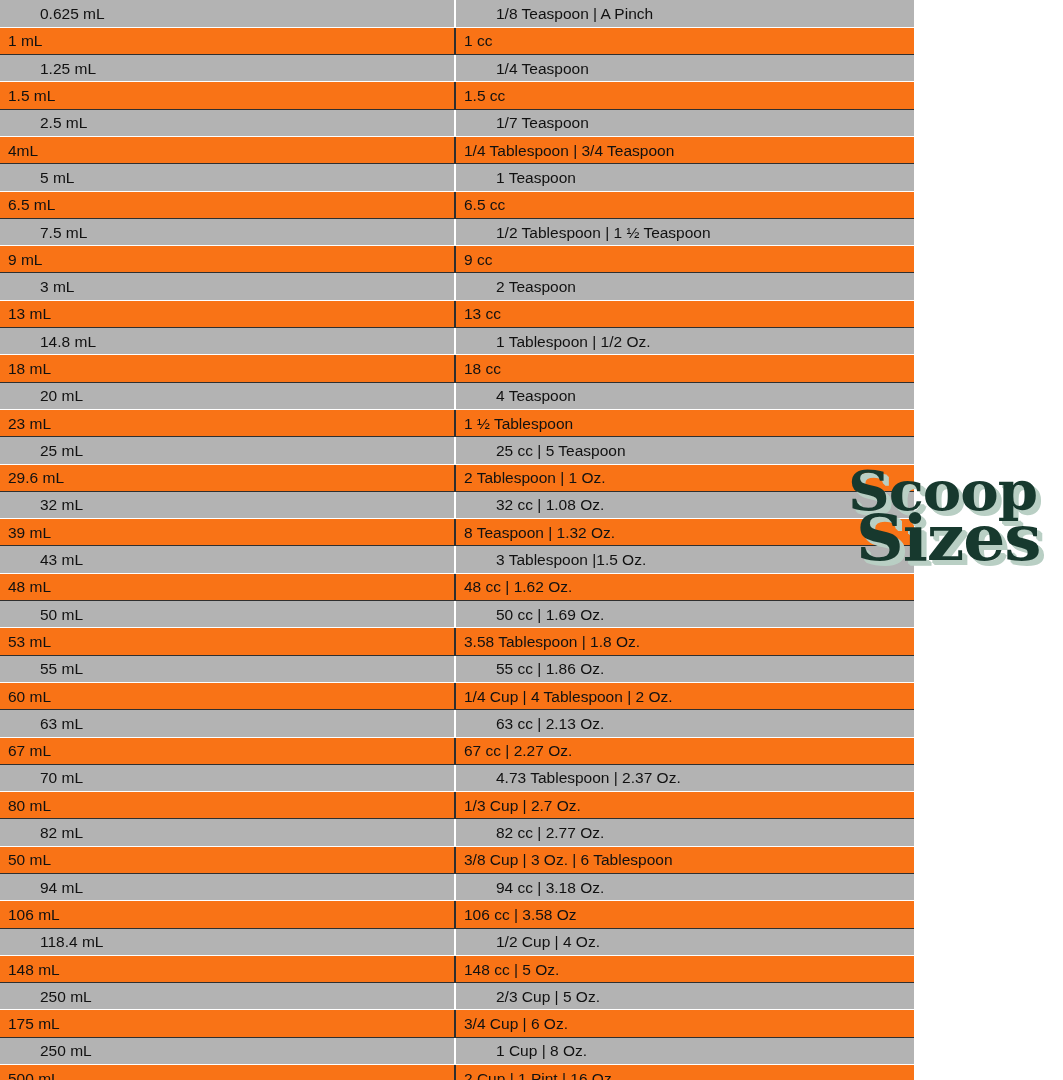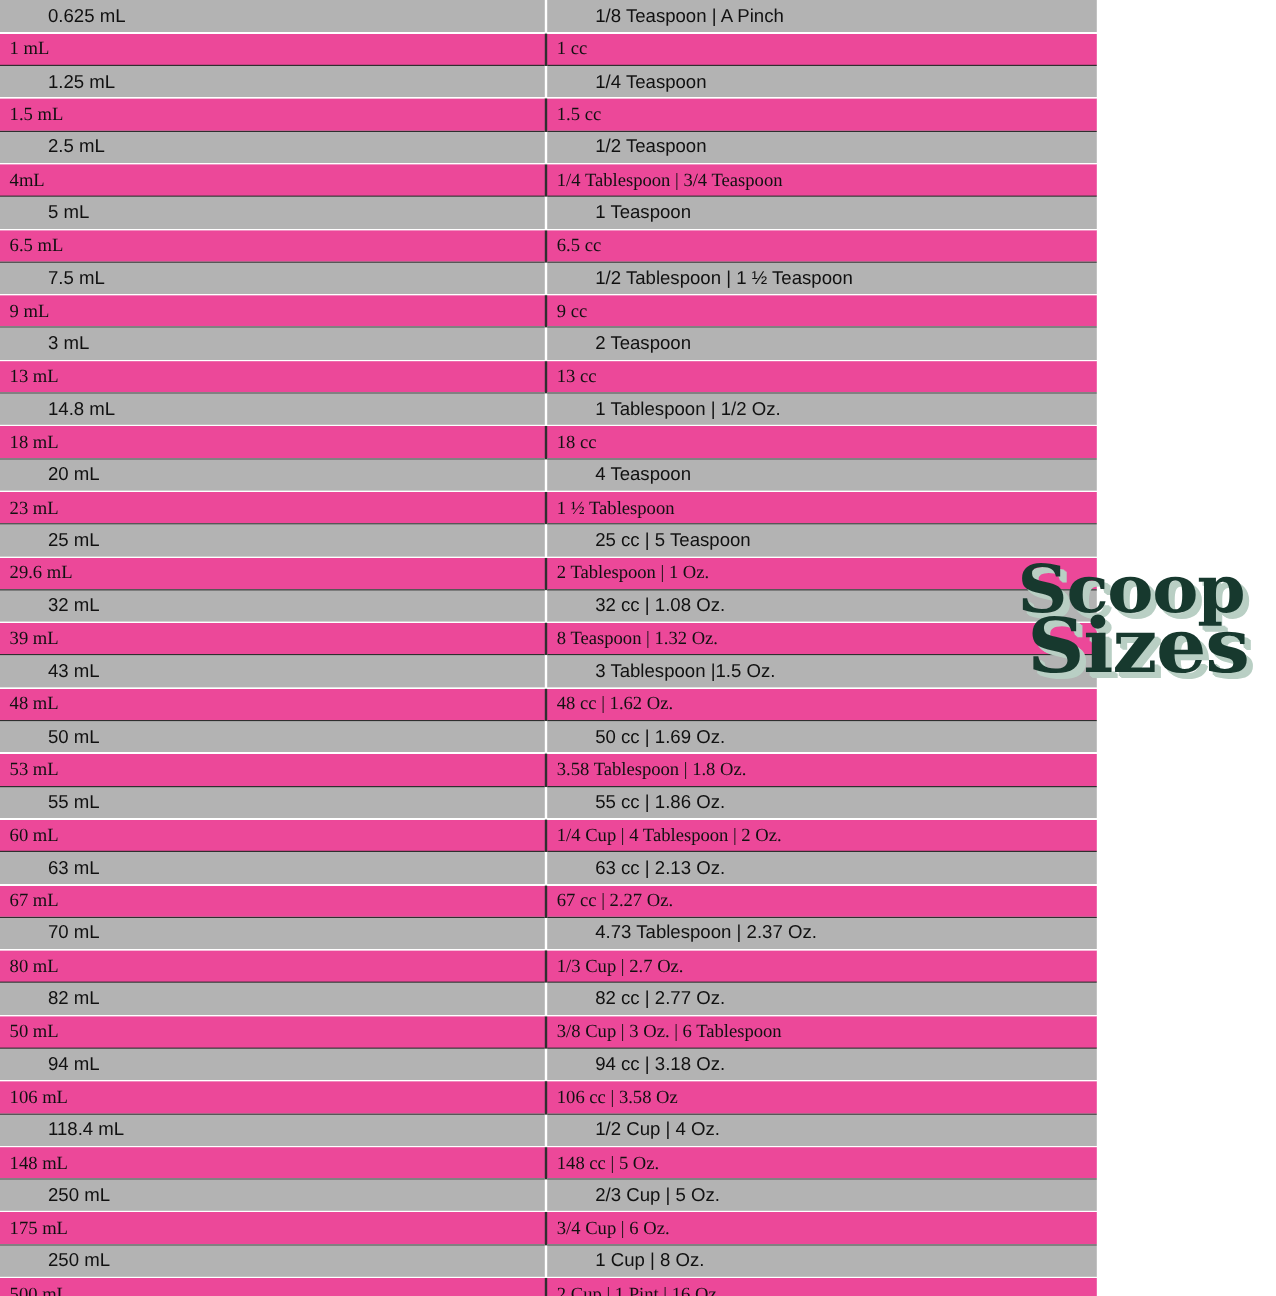--- a/index.html
+++ b/index.html
@@ -40,23 +40,22 @@
     border-right: 2px solid #ffffff;
   }
   #conversion-table td.col-equiv {
     width: 418px;
   }
   #conversion-table tr.shade td {
     background: #b3b3b3;
     padding-left: 40px;
   }
   #conversion-table tr.plain td {
-    background: #ec4899;
+    background: #f97316;
     border-bottom: 1px solid #2f2f2f;
-    font-family: Liberation Serif, serif;
   }
   #conversion-table tr.plain td.col-ml {
     border-right: 2px solid #2f2f2f;
   }
 
   #logo {
     position: absolute;
     left: 848px;
     top: 466px;
     width: 205px;
@@ -106,21 +105,21 @@
       <tr class="shade">
         <td class="col-ml">1.25 mL</td>
         <td class="col-equiv">1/4 Teaspoon</td>
       </tr>
       <tr class="plain">
         <td class="col-ml">1.5 mL</td>
         <td class="col-equiv">1.5 cc</td>
       </tr>
       <tr class="shade">
         <td class="col-ml">2.5 mL</td>
-        <td class="col-equiv">1/2 Teaspoon</td>
+        <td class="col-equiv">1/7 Teaspoon</td>
       </tr>
       <tr class="plain">
         <td class="col-ml">4mL</td>
         <td class="col-equiv">1/4 Tablespoon | 3/4 Teaspoon</td>
       </tr>
       <tr class="shade">
         <td class="col-ml">5 mL</td>
         <td class="col-equiv">1 Teaspoon</td>
       </tr>
       <tr class="plain">

